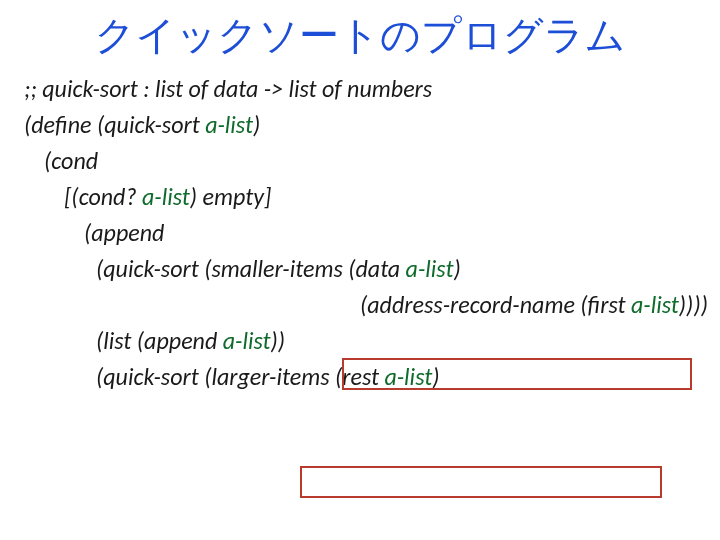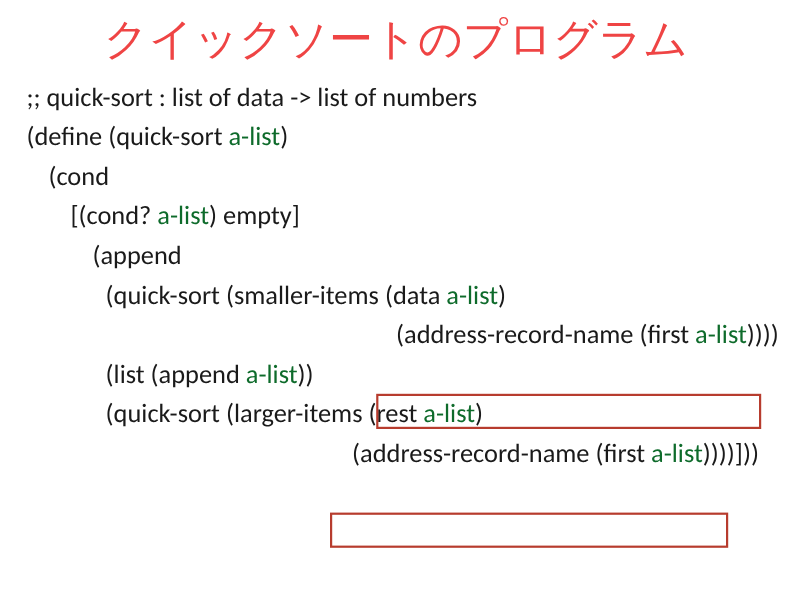--- a/index.html
+++ b/index.html
@@ -12,35 +12,35 @@
     -webkit-font-smoothing: antialiased;
   }
   .slide {
     position: relative;
     width: 720px;
     height: 540px;
     box-sizing: border-box;
     padding-top: 8px;
   }
   .title {
-    color: #ef4444;
+    color: #1d4ed8;
     font-size: 40px;
     font-weight: 400;
     text-align: center;
     margin: 0 0 8px 0;
     letter-spacing: 0;
   }
   .code-area {
     color: #1a1a1a;
     font-size: 24px;
     line-height: 36px;
     padding-left: 24px;
     font-weight: 400;
   }
-  .line { white-space: pre; }
+  .line { white-space: pre; font-style: italic; }
   .i1 { padding-left: 20px; }
   .i2 { padding-left: 40px; }
   .i3 { padding-left: 60px; }
   .i4 { padding-left: 72px; }
   .i5 { padding-left: 336px; }
   .i6 { padding-left: 296px; }
   .alist { color: #0e6b2b; }
   .box1 {
     position: absolute;
     left: 342px;
@@ -83,20 +83,19 @@
     <div class="line i3">(append</div>
 
     <div class="line i4"><span>(quick-sort (smaller-items (data </span><span class="alist">a-list</span><span>)</span></div>
 
     <div class="line i5"><span>(address-record-name (first </span><span class="alist">a-list</span><span>))))</span></div>
 
     <div class="line i4"><span>(list (append </span><span class="alist">a-list</span><span>))</span></div>
 
     <div class="line i4"><span>(quick-sort (larger-items (rest </span><span class="alist">a-list</span><span>)</span></div>
 
-    <div class="line i6"><span>(address-record-name (first </span><span class="alist">a-list</span><span>))))</span><span>]))</span></div>
 
   </div>
 
   <div class="box1"></div>
   <div class="box2"></div>
 
 </div>
 
 </body></html>

